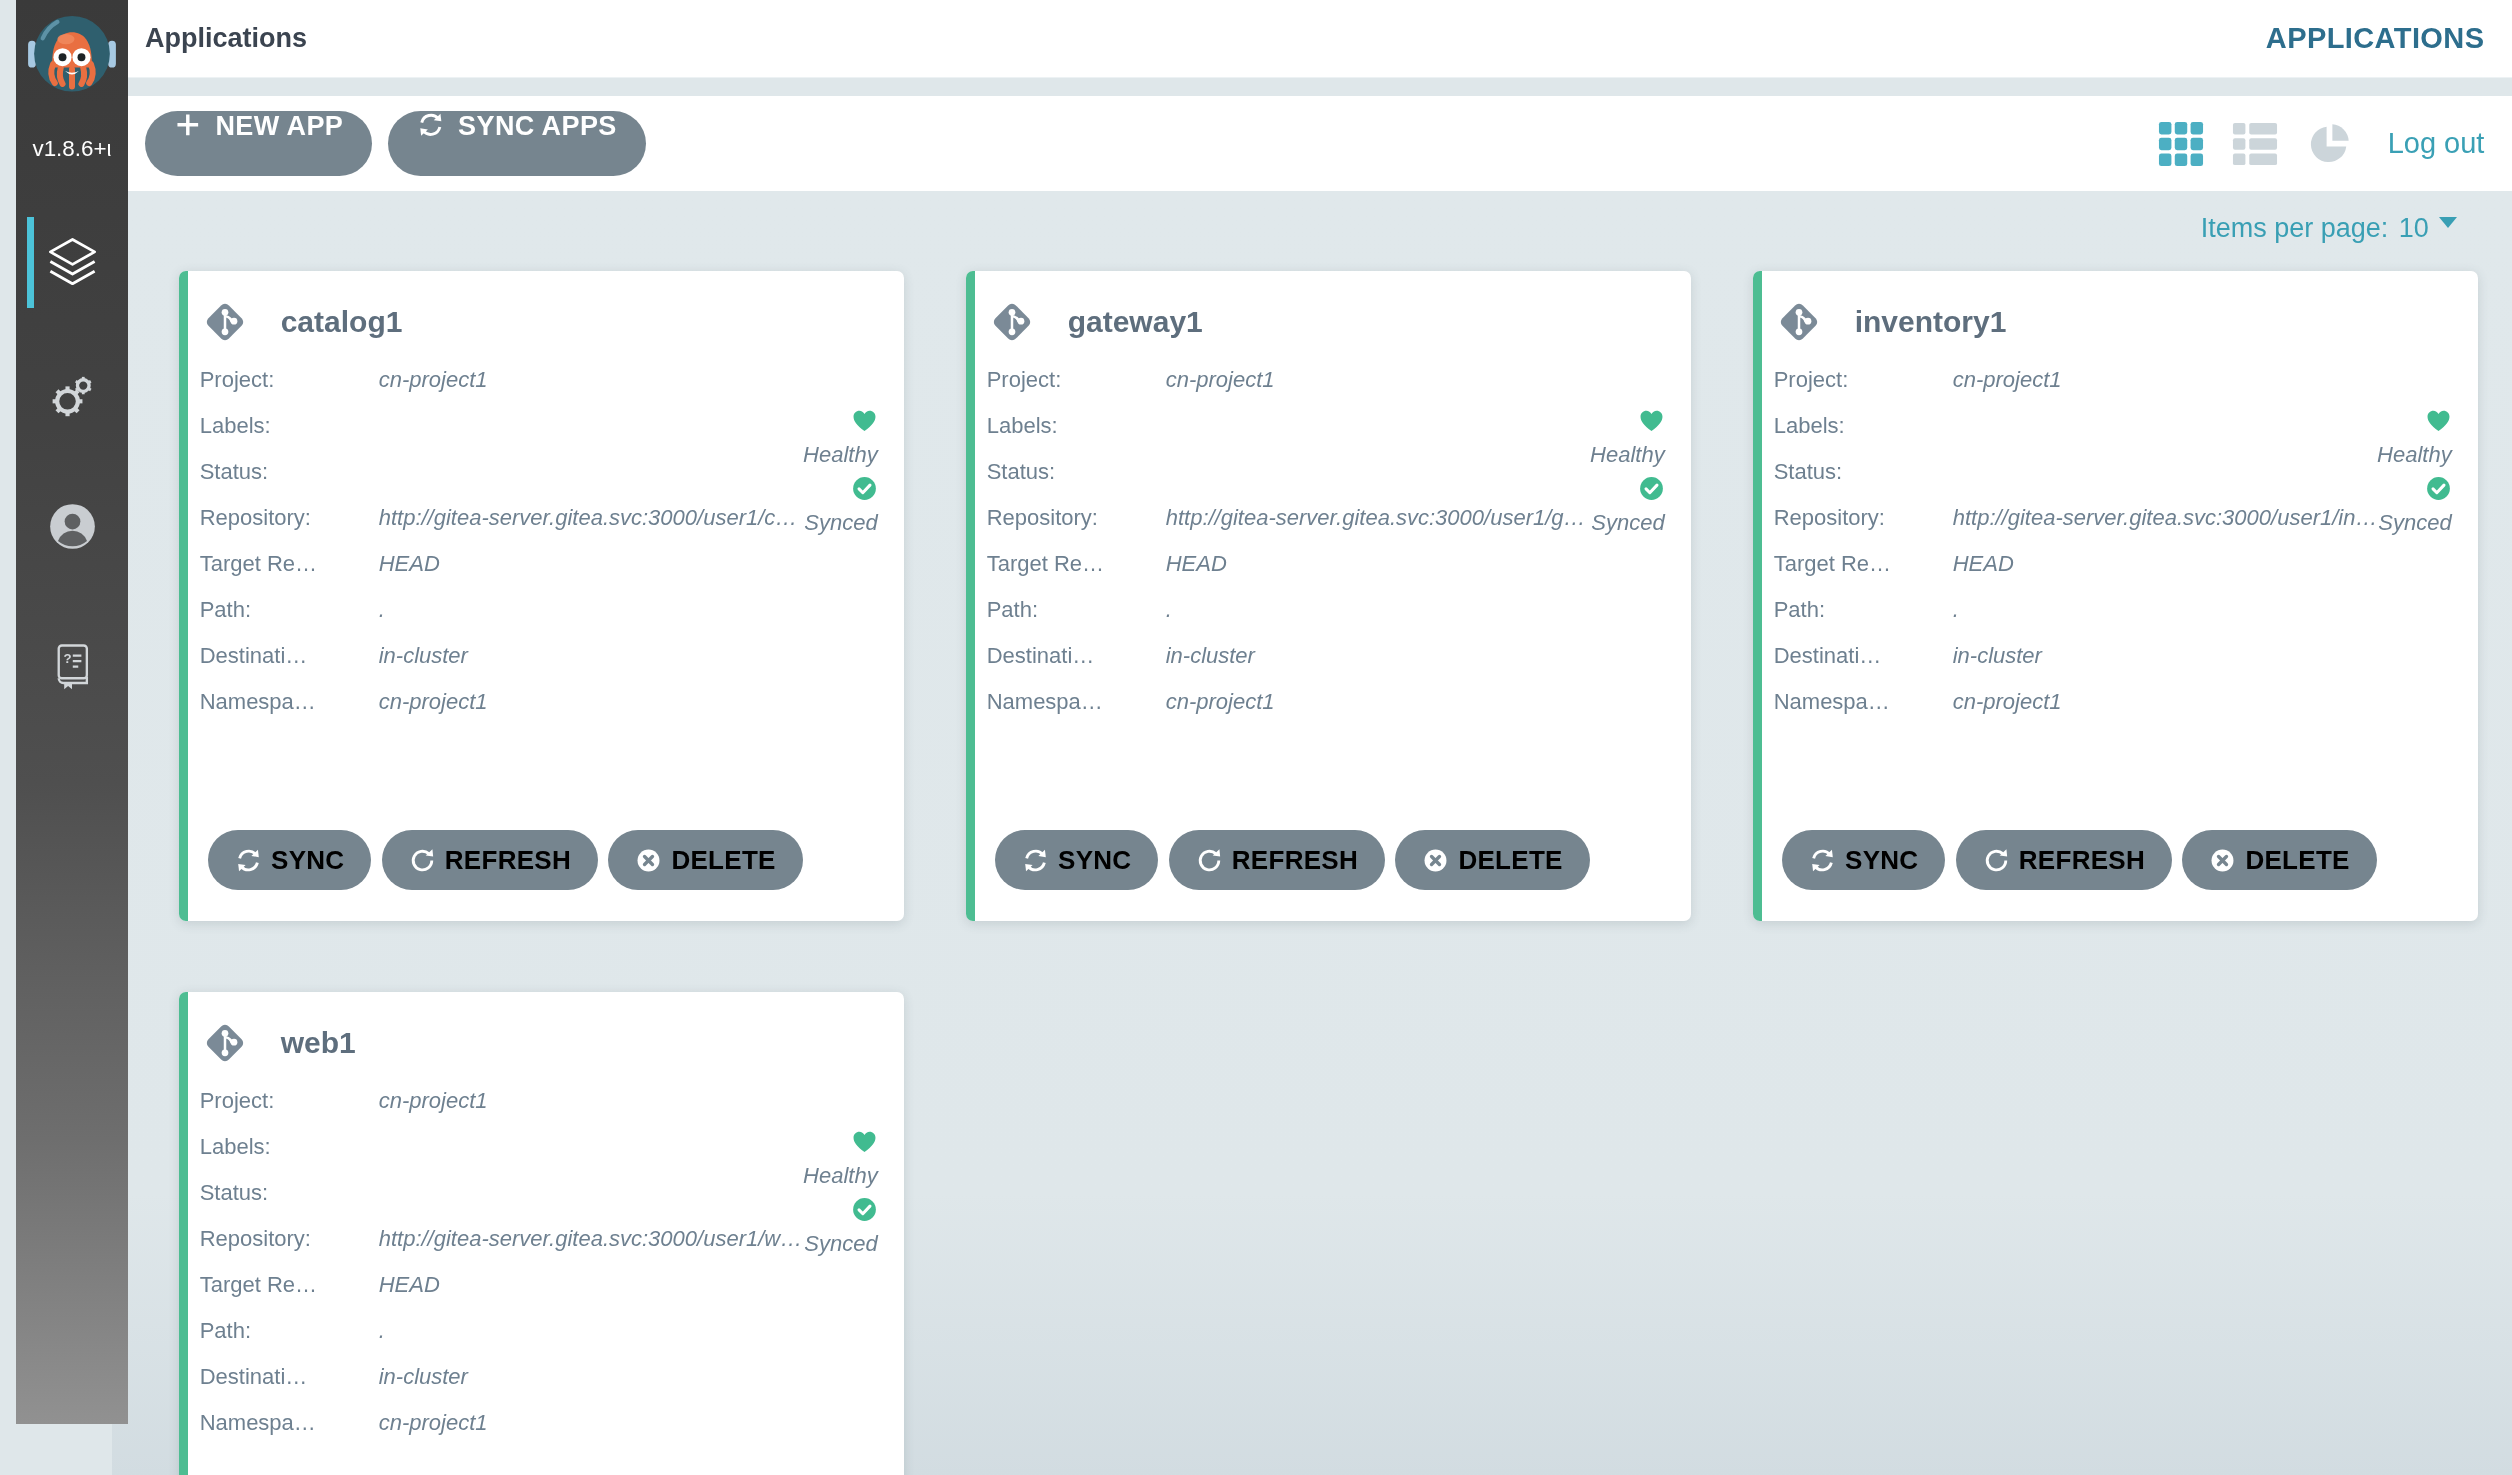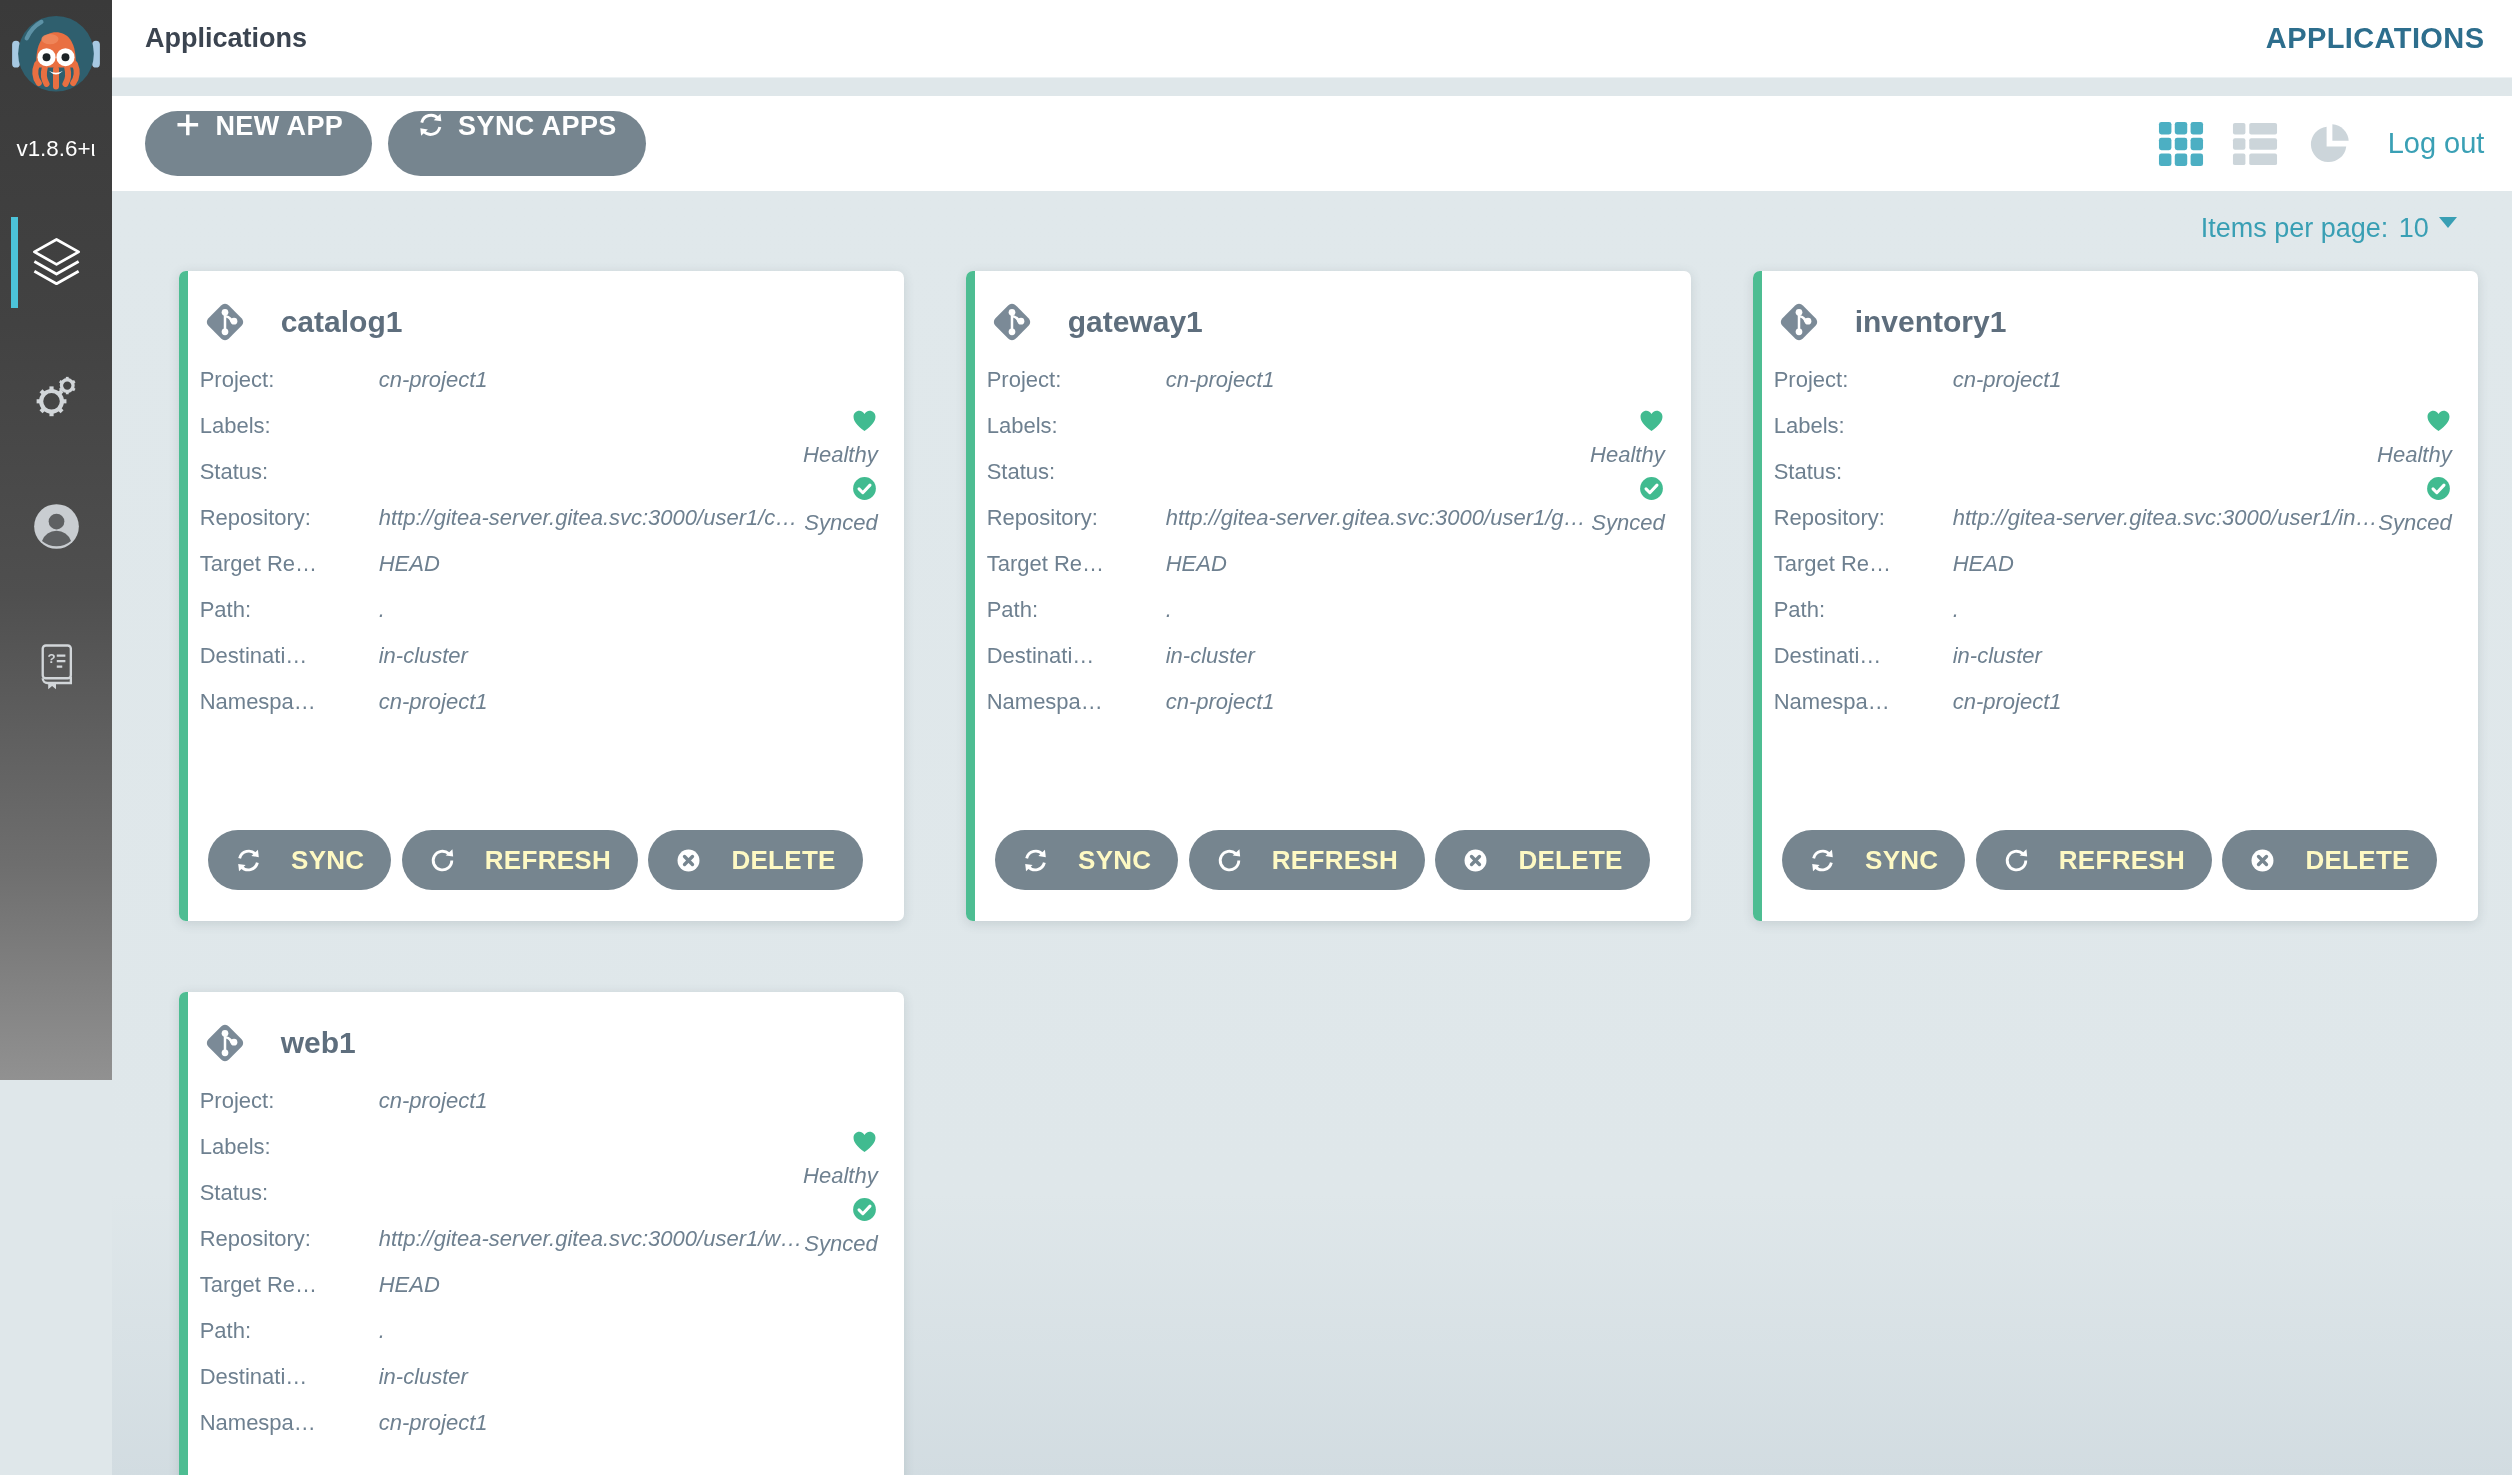--- a/index.html
+++ b/index.html
@@ -7,21 +7,21 @@
   body {
     position:relative; overflow:hidden;
     font-family:"Liberation Sans", sans-serif;
     background:#dfe7ea;
   }
   svg { width:100%; height:100%; display:block; }
   .icon { display:inline-flex; flex:none; }
 
   
   .sidebar {
-    position:absolute; left:0; top:0; width:112px; height:1080px;
+    position:absolute; left:16px; top:0; width:112px; height:1424px;
     background:linear-gradient(180deg,#3a3a3a 0%,#424242 30%,#4f4f4f 55%,#6e6e6e 80%,#919191 100%);
     z-index:5;
   }
   .logo { position:absolute; top:8.6px; left:11.2px; width:90px; height:105px; }
   .version {
     position:absolute; top:136px; left:0; width:112px;
     color:#ffffff; font-size:22.4px; text-align:center; white-space:nowrap; overflow:hidden;
   }
   .nav-item {
     position:absolute; left:0; width:112px; height:95px;
@@ -99,23 +99,23 @@
   .card-head .icon { width:50px; height:50px; color:#7b8a97; }
   .app-title { font-size:30px; font-weight:bold; color:#5e6e7d; }
   .frow { display:flex; align-items:center; height:46px; font-size:22px; color:#6e8090; }
   .flabel { width:179px; flex:none; white-space:nowrap; overflow:hidden; }
   .fvalue { width:499px; white-space:nowrap; overflow:hidden;font-style:italic; }
   .fvalue.status { display:flex; align-items:flex-end; gap:7.7px; overflow:visible;flex-direction:column; }
   .fvalue.status .icon { width:27px; height:27px; }
   .fvalue.status .sync-gap { margin-left:5.2px; }
   .actions { position:absolute; left:29px; bottom:31px; display:flex; gap:10.3px; }
   .abtn {
-    height:60px; border:none; border-radius:30px; background:#76858f; color:#fef9c3;
+    height:60px; border:none; border-radius:30px; background:#76858f; color:#000000;
     font-family:inherit; font-size:26px; font-weight:bold; letter-spacing:0.3px;
-    display:flex; align-items:center; gap:29px; padding:0 27px; cursor:pointer;
+    display:flex; align-items:center; gap:9px; padding:0 27px; cursor:pointer;
   }
   .abtn .icon { width:27px; height:27px; color:#ffffff; }
 </style>
 </head>
 <body>
 
 <aside class="sidebar">
   <div class="logo">
       <svg viewBox="0 0 104 122">
         <defs>

